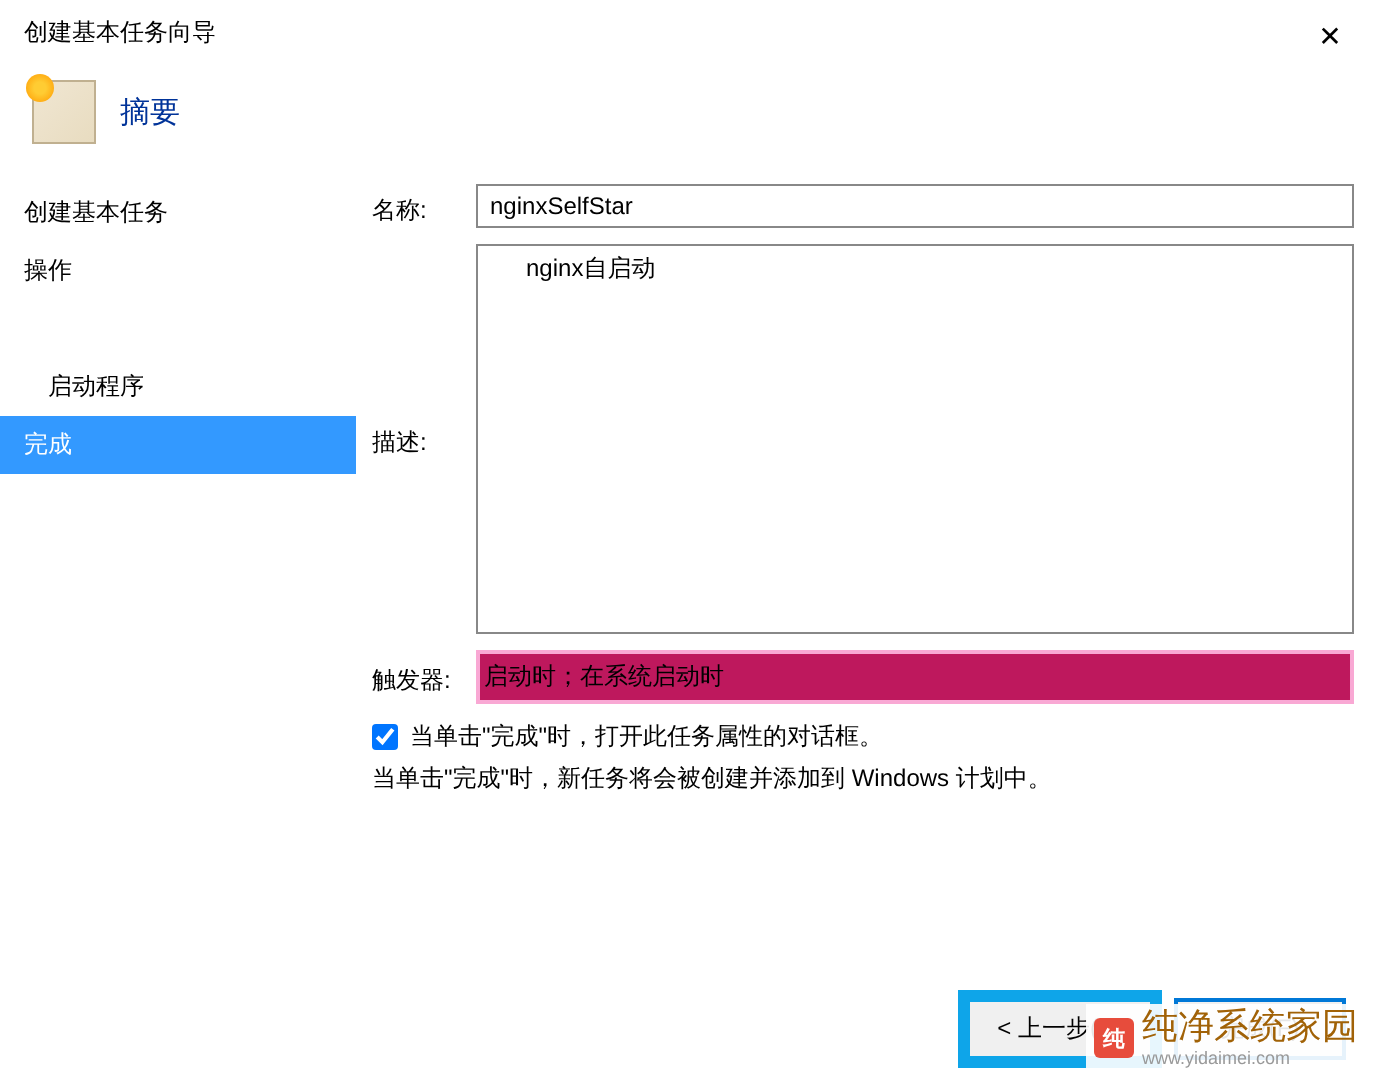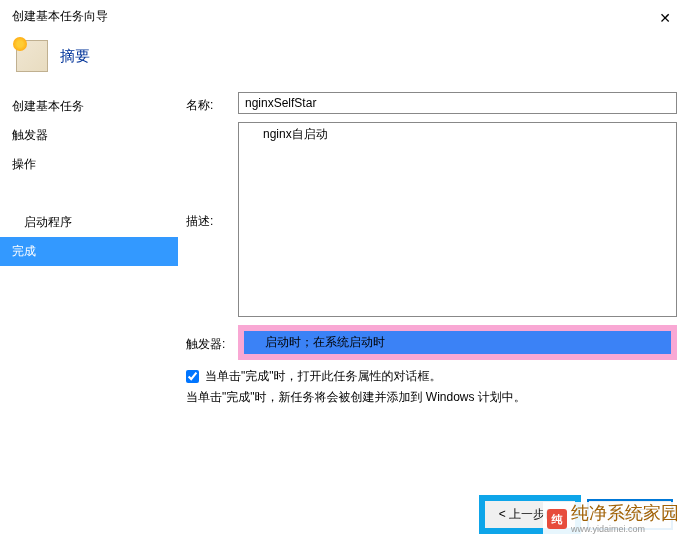--- a/index.html
+++ b/index.html
@@ -114,24 +114,24 @@
       border: 1px solid #888;
       padding: 3px 24px;
       font-size: 12px;
       font-family: inherit;
       background: #fff;
       height: 195px;
       resize: none;
     }
     .form-readonly {
       flex: 1;
-      border: 6px solid #f9a8d4;
-      padding: 3px 21px;
-      font-size: 12px;
-      background: #3b82f6;
+      border: 2px solid #f9a8d4;
+      padding: 3px 2px;
+      font-size: 12px;
+      background: #be185d;
       min-height: 22px;
     }
     .checkbox-row {
       display: flex;
       align-items: center;
       margin: 8px 0 4px 0;
       padding-left: 0;
     }
     .checkbox-row input[type="checkbox"] {
       margin-right: 6px;
@@ -202,21 +202,20 @@
 </div>
 
 <div class="header-section">
   <div class="header-icon"></div>
   <div class="header-title">摘要</div>
 </div>
 
 <div class="content-area">
   <div class="sidebar">
     <div class="sidebar-item">创建基本任务</div>
-    <div class="sidebar-item">触发器</div>
     <div class="sidebar-item">操作</div>
     <div class="sidebar-item indent">启动程序</div>
     <div class="sidebar-item selected">完成</div>
   </div>
 
   <div class="main-panel">
     <div class="form-row">
       <div class="form-label">名称:</div>
       <input class="form-input" type="text" value="nginxSelfStar" style="">
     </div>

